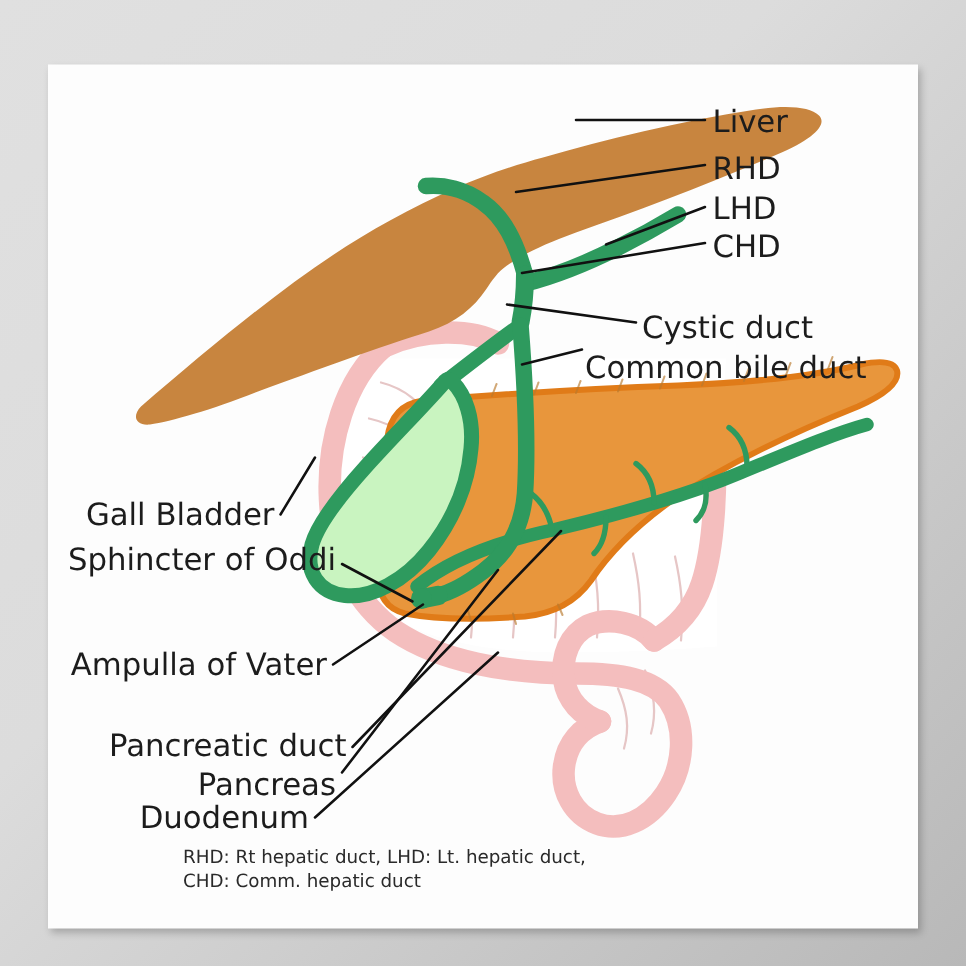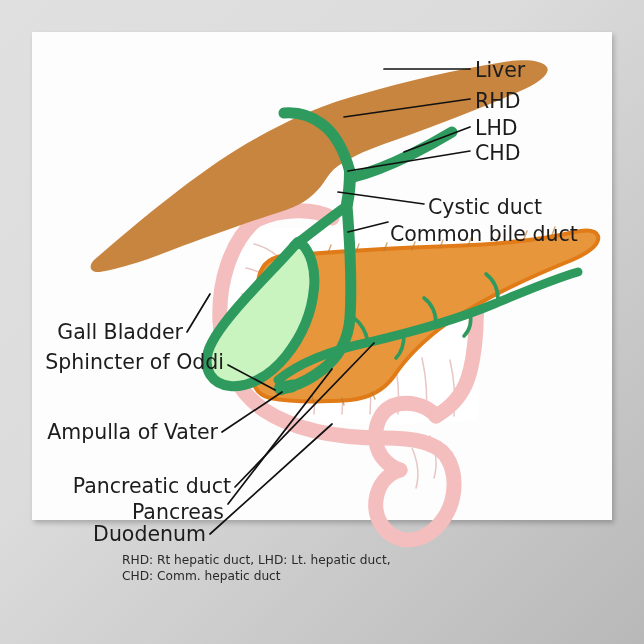--- a/index.html
+++ b/index.html
@@ -16,23 +16,23 @@
   #poster-frame {
     position: absolute;
     left: 0; top: 0;
     width: 644px;
     height: 644px;
     background: linear-gradient(135deg, #e0e0e0 0%, #dcdcdc 40%, #b8b8b8 100%);
   }
   #poster-sheet {
     position: absolute;
     left: 32px;
-    top: 32px;
+    top: 43px;
     width: 580px;
-    height: 488px;
+    height: 576px;
     background: #fdfdfd;
     box-shadow: 2px 3px 5px rgba(0,0,0,0.22);
   }
   #diagram-svg {
     position: absolute;
     left: 0; top: 0;
     width: 580px;
     height: 580px;
     display: block;
   }

